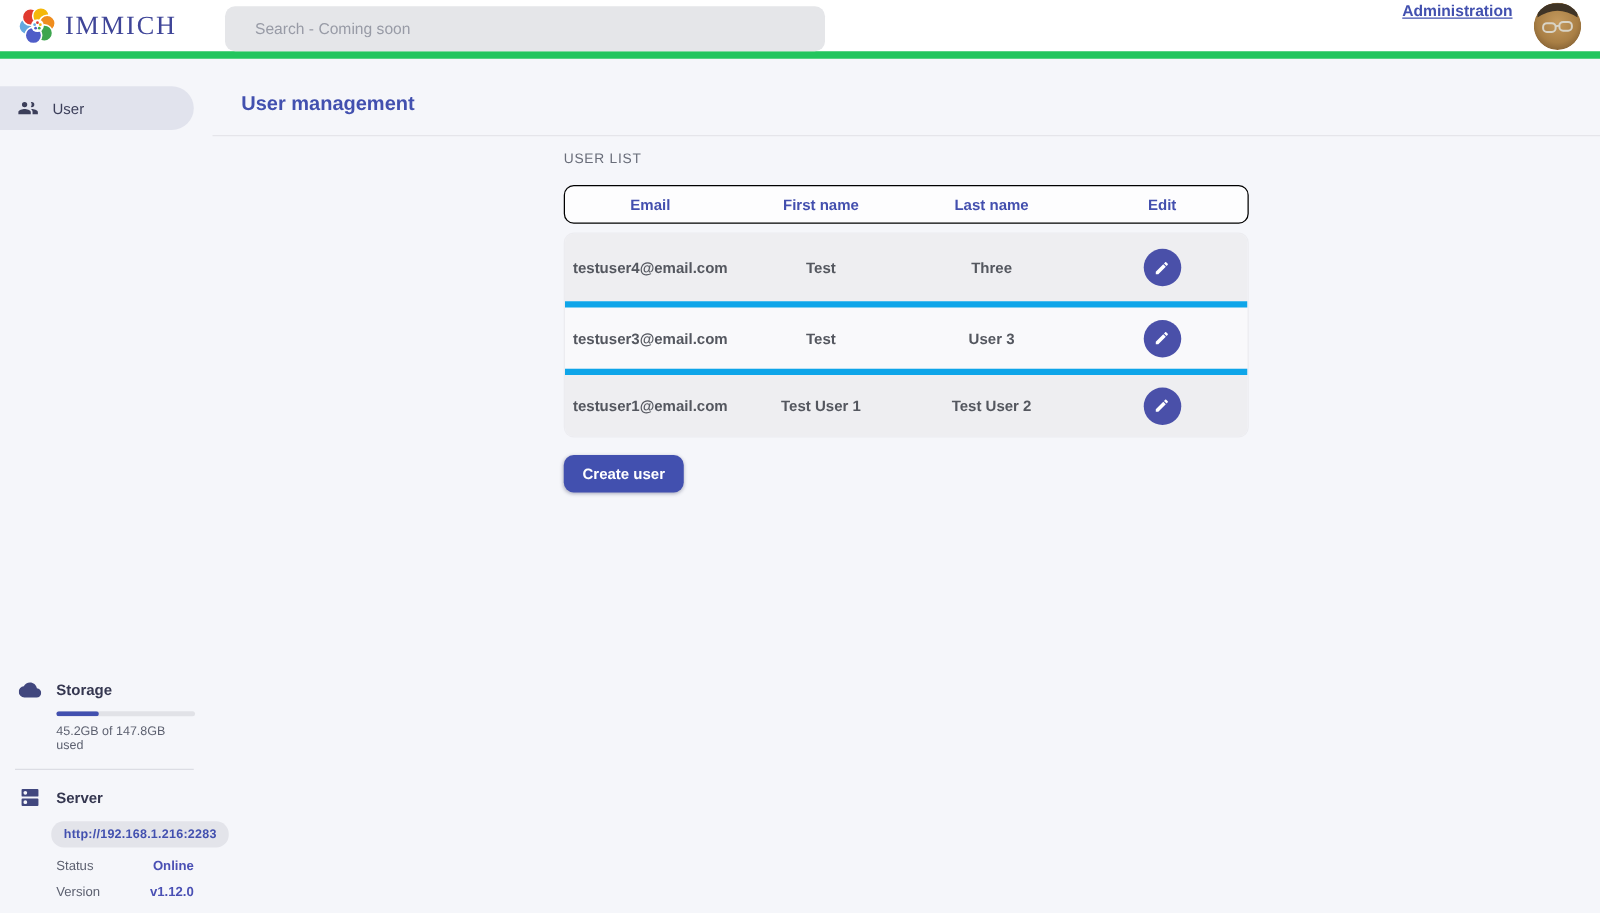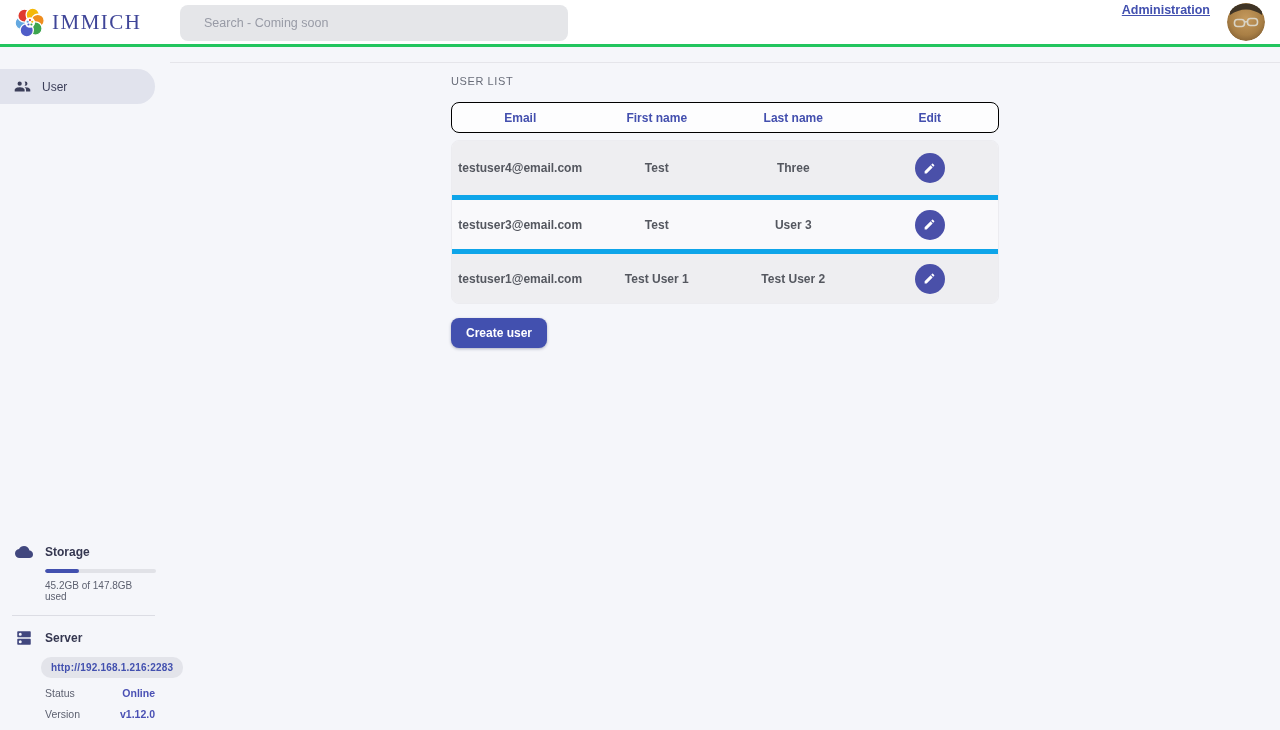--- a/index.html
+++ b/index.html
@@ -8,33 +8,33 @@
     font-family: "Liberation Sans", sans-serif;
     background: #f5f6fa;
     color: #55585f;
     position: relative;
   }
 
   
   .topbar {
     position: absolute; top: 0; left: 0; right: 0; height: 47px;
     background: #ffffff;
-    border-bottom: 3px solid #22c55e;
+    border-bottom: 6px solid #22c55e;
     display: flex; align-items: center;
     z-index: 10;
   }
   .logo-group { display: flex; align-items: center; gap: 6px; margin-left: 13px; }
   .logo-flower { width: 33px; height: 33px; }
   .logo-text {
     font-family: "Liberation Serif", serif;
     font-size: 21px; color: #3f4598; letter-spacing: 1.5px; font-weight: 500;
   }
   .search-bar {
     position: absolute; left: 180px; top: 5px;
-    width: 388px; height: 36px;
+    width: 480px; height: 36px;
     background: #e5e6e9; border: none; border-radius: 8px;
     padding: 0 16px 0 24px;
     font-family: "Liberation Sans", sans-serif;
     font-size: 12.5px; color: #55585f; outline: none;
   }
   .search-bar::placeholder { color: #989ba6; }
   .topbar-right { margin-left: auto; display: flex; align-items: flex-start; gap: 17px; margin-right: 15px; }
   .admin-link {
     font-size: 12.5px; font-weight: 700; color: #4250af;
     text-decoration: underline; cursor: pointer;
@@ -202,20 +202,21 @@
       </div>
       <div class="server-row">
         <span class="srv-label">Version</span>
         <span class="srv-value">v1.12.0</span>
       </div>
     </section>
   </div>
 </aside>
 
 <main class="main">
+  <h1 class="page-title">User management</h1>
   <hr class="title-divider">
 
   <section class="content">
     <div class="list-title">USER LIST</div>
 
     <div class="table-header">
       <span>Email</span>
       <span>First name</span>
       <span>Last name</span>
       <span>Edit</span>

